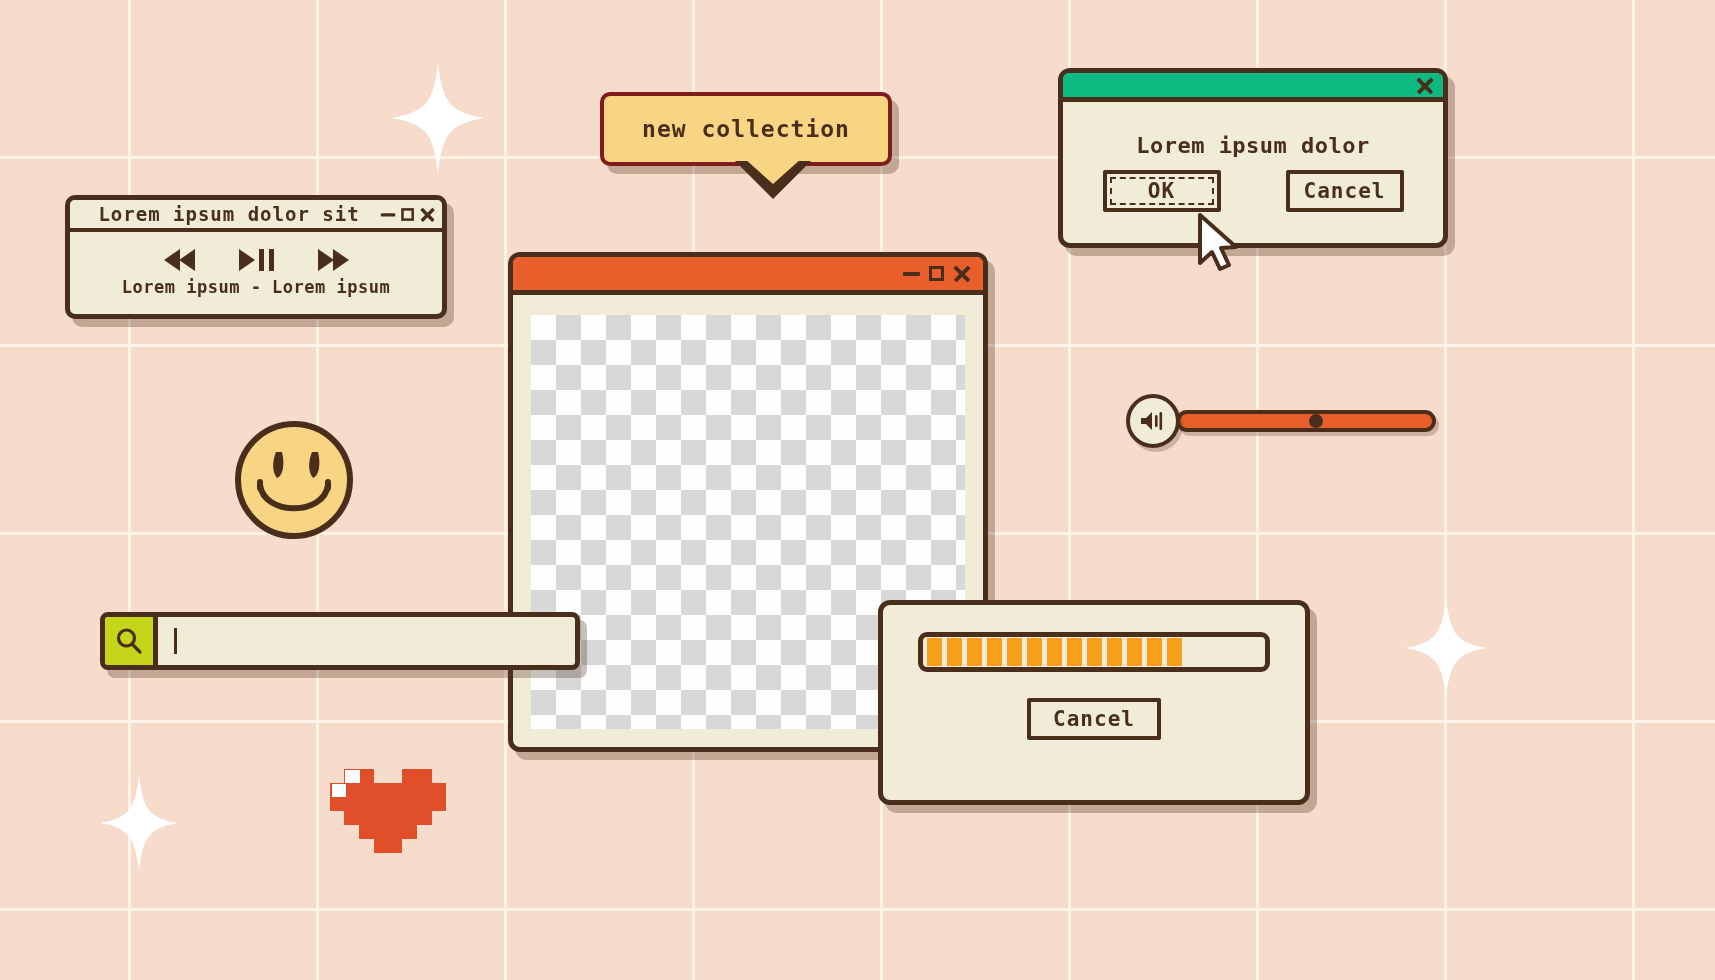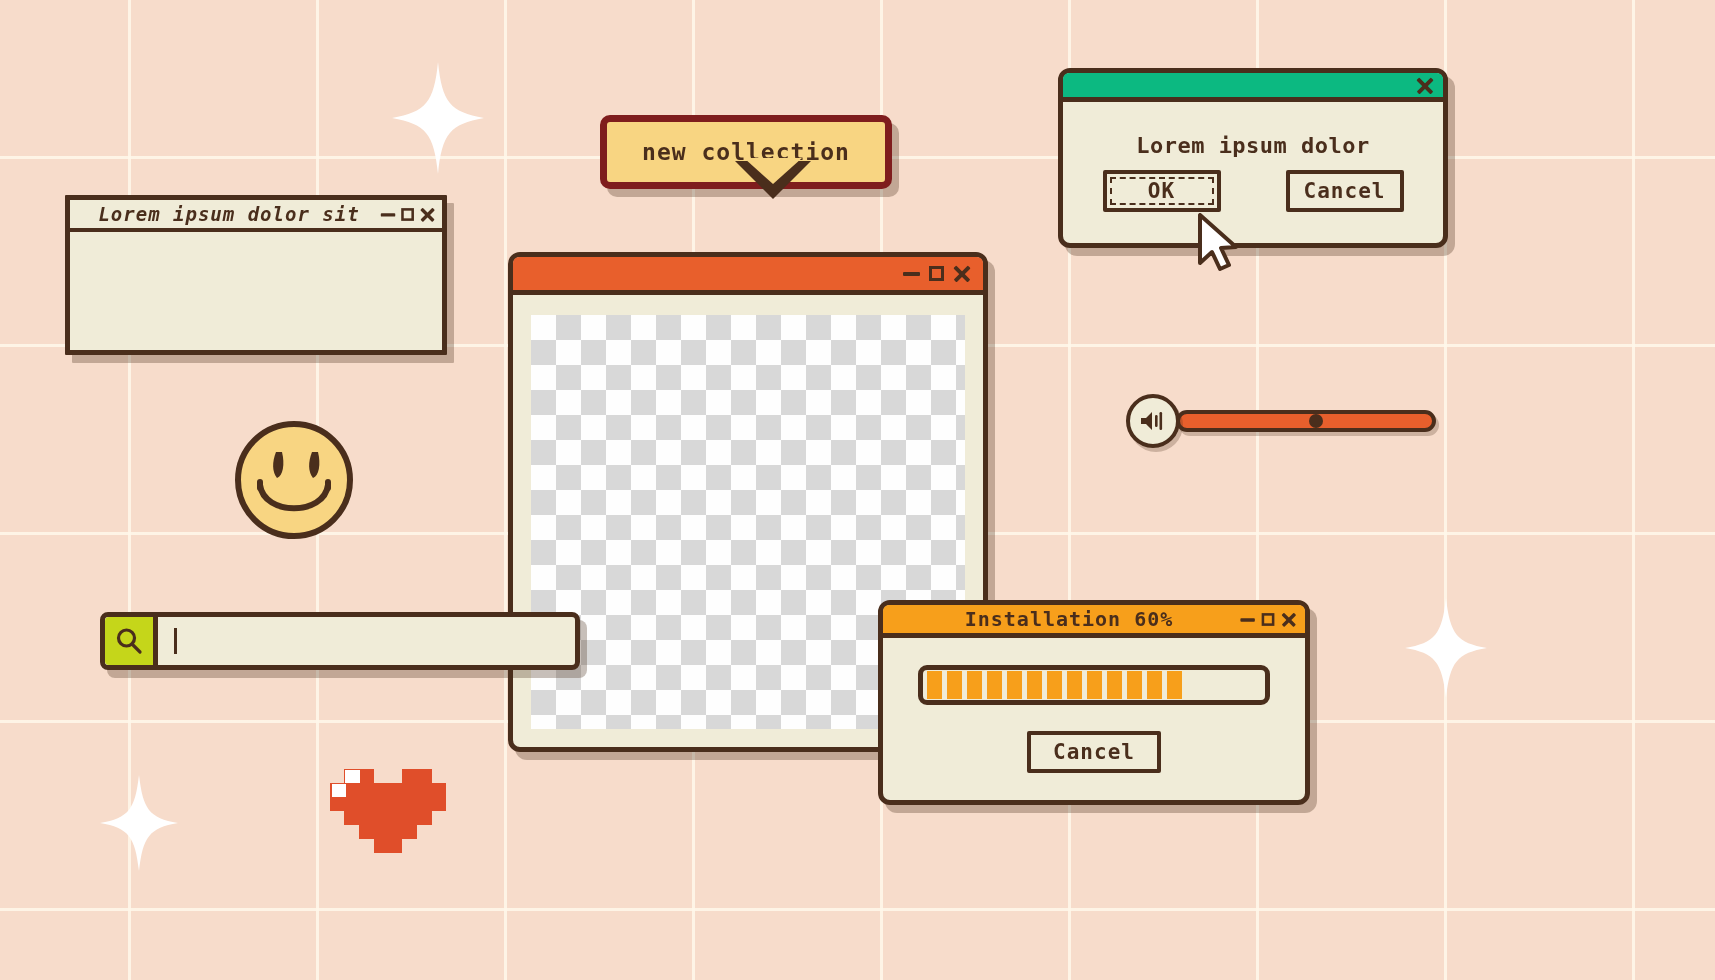--- a/index.html
+++ b/index.html
@@ -43,38 +43,38 @@
   .ctrl-min{width:17px;height:4px;background:#4a2e1c;border-radius:1px;display:inline-block;}
   .ctrl-max{width:15px;height:15px;border:3.4px solid #4a2e1c;box-sizing:border-box;display:inline-block;}
   .ctrl-x{position:relative;width:17px;height:17px;display:inline-block;}
   .ctrl-x:before,.ctrl-x:after{
     content:"";position:absolute;left:-1px;top:7px;width:20px;height:3.6px;background:#4a2e1c;border-radius:1px;
   }
   .ctrl-x:before{transform:rotate(45deg);}
   .ctrl-x:after{transform:rotate(-45deg);}
 
   
-  #player{left:65px;top:195px;width:382px;height:160px;border-radius:1px;font-style:italic;}
+  #player{left:65px;top:195px;width:382px;height:124px;border-radius:10px;}
   #player .titlebar{height:32px;background:#f0ecd8;border-bottom:4px solid #4a2e1c;border-radius:5px 5px 0 0;}
   #player .title-text{font-size:19px;padding-left:18px;}
   #player .wctrls{gap:7px;padding-right:9px;transform:scale(.85);transform-origin:right center;}
   #player-body{height:calc(100% - 32px);display:flex;flex-direction:column;align-items:center;justify-content:center;gap:6px;}
   .transport{display:flex;align-items:center;gap:44px;}
   .tbtn{display:flex;align-items:center;cursor:pointer;}
   .tri-l{width:0;height:0;border-top:11px solid transparent;border-bottom:11px solid transparent;border-right:16px solid #4a2e1c;}
   .tri-r{width:0;height:0;border-top:11px solid transparent;border-bottom:11px solid transparent;border-left:16px solid #4a2e1c;}
   .bar-v{width:5px;height:22px;background:#4a2e1c;margin-left:4px;}
   #track-label{font-size:17px;font-weight:bold;color:#4a2e1c;letter-spacing:.5px;}
 
   
   #bubble{
     position:absolute;left:600px;top:92px;width:292px;height:74px;
-    background:#f8d582;border:7px solid #7f1d1d;border-radius:10px;
+    background:#f8d582;border:4px solid #7f1d1d;border-radius:10px;
     box-shadow:7px 8px 0 rgba(74,46,28,.30);
-    display:flex;align-items:center;justify-content:center;box-sizing:border-box;margin-top:23px;
+    display:flex;align-items:center;justify-content:center;box-sizing:border-box;
   }
   #bubble-text{font-size:23px;font-weight:bold;color:#4a2e1c;letter-spacing:1px;}
   #bubble-tail{
     position:absolute;left:735px;top:161px;width:0;height:0;
     border-left:38px solid transparent;border-right:38px solid transparent;
     border-top:38px solid #4a2e1c;
   }
   #bubble-tail-in{
     position:absolute;left:744px;top:158px;width:0;height:0;
     border-left:29px solid transparent;border-right:29px solid transparent;
@@ -187,20 +187,38 @@
 
 <div class="win" id="player">
   <div class="titlebar">
     <div class="title-text">Lorem ipsum dolor sit</div>
     <div class="wctrls">
       <span class="ctrl-min"></span>
       <span class="ctrl-max"></span>
       <span class="ctrl-x"></span>
     </div>
   </div>
+  <div id="player-body">
+    <div class="transport">
+      <span class="tbtn">
+        <span class="tri-l"></span>
+          <span class="tri-l" style="margin-left:-1px;"></span>
+      </span>
+      <span class="tbtn">
+        <span class="tri-r"></span>
+          <span class="bar-v"></span>
+          <span class="bar-v" style="margin-left:5px;"></span>
+      </span>
+      <span class="tbtn">
+        <span class="tri-r"></span>
+          <span class="tri-r" style="margin-left:-1px;"></span>
+      </span>
+    </div>
+    <div id="track-label">Lorem ipsum - Lorem ipsum</div>
+  </div>
 </div>
 
 <div id="bubble">
   <span id="bubble-text">new collection</span>
 </div>
 <div id="bubble-tail"></div>
 <div id="bubble-tail-in"></div>
 
 <div class="win" id="dialog">
   <div class="titlebar">
@@ -229,28 +247,20 @@
       <span class="ctrl-max"></span>
       <span class="ctrl-x"></span>
     </div>
   </div>
   <div id="main-body">
     <div id="checker"></div>
   </div>
 </div>
 
 <div class="win" id="install">
-  <div class="titlebar">
-    <div class="title-text">Installation 60%</div>
-    <div class="wctrls">
-      <span class="ctrl-min"></span>
-      <span class="ctrl-max"></span>
-      <span class="ctrl-x"></span>
-    </div>
-  </div>
   <div id="install-body">
     <div id="progress-outer">
         <div class="pseg"></div>
         <div class="pseg"></div>
         <div class="pseg"></div>
         <div class="pseg"></div>
         <div class="pseg"></div>
         <div class="pseg"></div>
         <div class="pseg"></div>
         <div class="pseg"></div>

